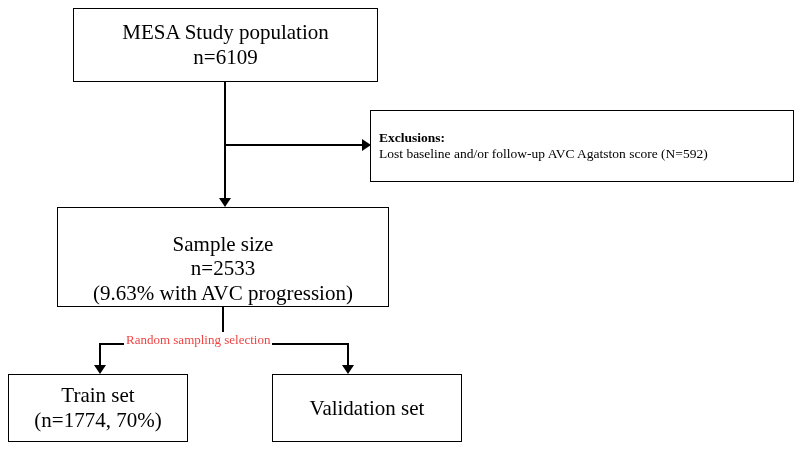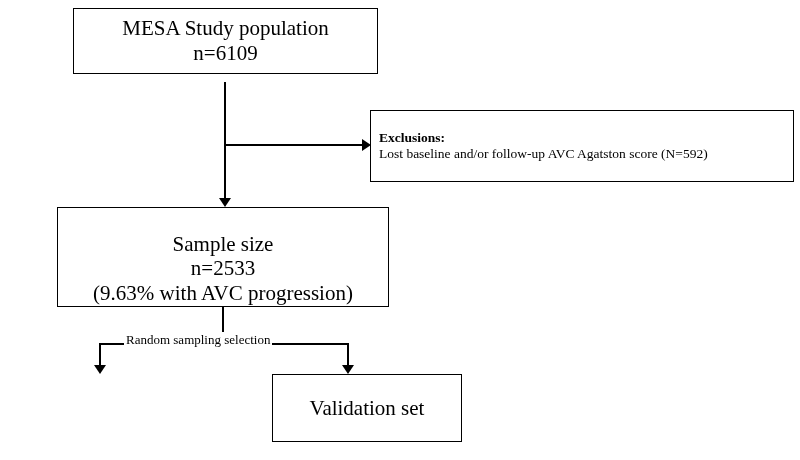--- a/index.html
+++ b/index.html
@@ -29,21 +29,21 @@
     line-height: 1.18;
   }
   .node .line {
     display: block;
     white-space: nowrap;
   }
 
   
   #node-population {
     left: 73px;  top: 8px;
-    width: 305px; height: 66px;
+    width: 305px; height: 74px;
     font-size: 21px;
   }
   #node-exclusions {
     left: 370px; top: 110px;
     width: 424px; height: 72px;
     align-items: flex-start;
     justify-content: center;
     text-align: left;
     padding: 6px 8px;
     font-size: 13.5px;
@@ -109,21 +109,21 @@
   #drop-train-arrow { left: 94px; top: 365px; }
 
   
   #drop-valid { left: 347px; top: 343px; height: 22px; }
   #drop-valid-arrow { left: 342px; top: 365px; }
 
   .edge-label {
     position: absolute;
     font-size: 13px;
     font-family: "Liberation Serif", serif;
-    color: #000000;
+    color: #ef4444;
     white-space: nowrap;
     background: #ffffff;
     padding: 0 2px;
   }
   #label-random { left: 124px; top: 332px; }
 </style>
 </head>
 <body>
 
 <div id="canvas">
@@ -152,18 +152,22 @@
 
   <div class="conn vline" id="trunk-2"></div>
   <div class="conn hline" id="split-bar"></div>
   <div class="conn vline" id="drop-train"></div>
   <div class="arrow-down" id="drop-train-arrow"></div>
   <div class="conn vline" id="drop-valid"></div>
   <div class="arrow-down" id="drop-valid-arrow"></div>
 
   <div class="edge-label" id="label-random">Random sampling selection</div>
 
+  <div class="node" id="node-train">
+    <span class="line">Train set</span>
+    <span class="line">(n=1774, 70%)</span>
+  </div>
 
   <div class="node" id="node-validation">
     <span class="line">Validation set</span>
   </div>
 
 </div>
 
 </body></html>

